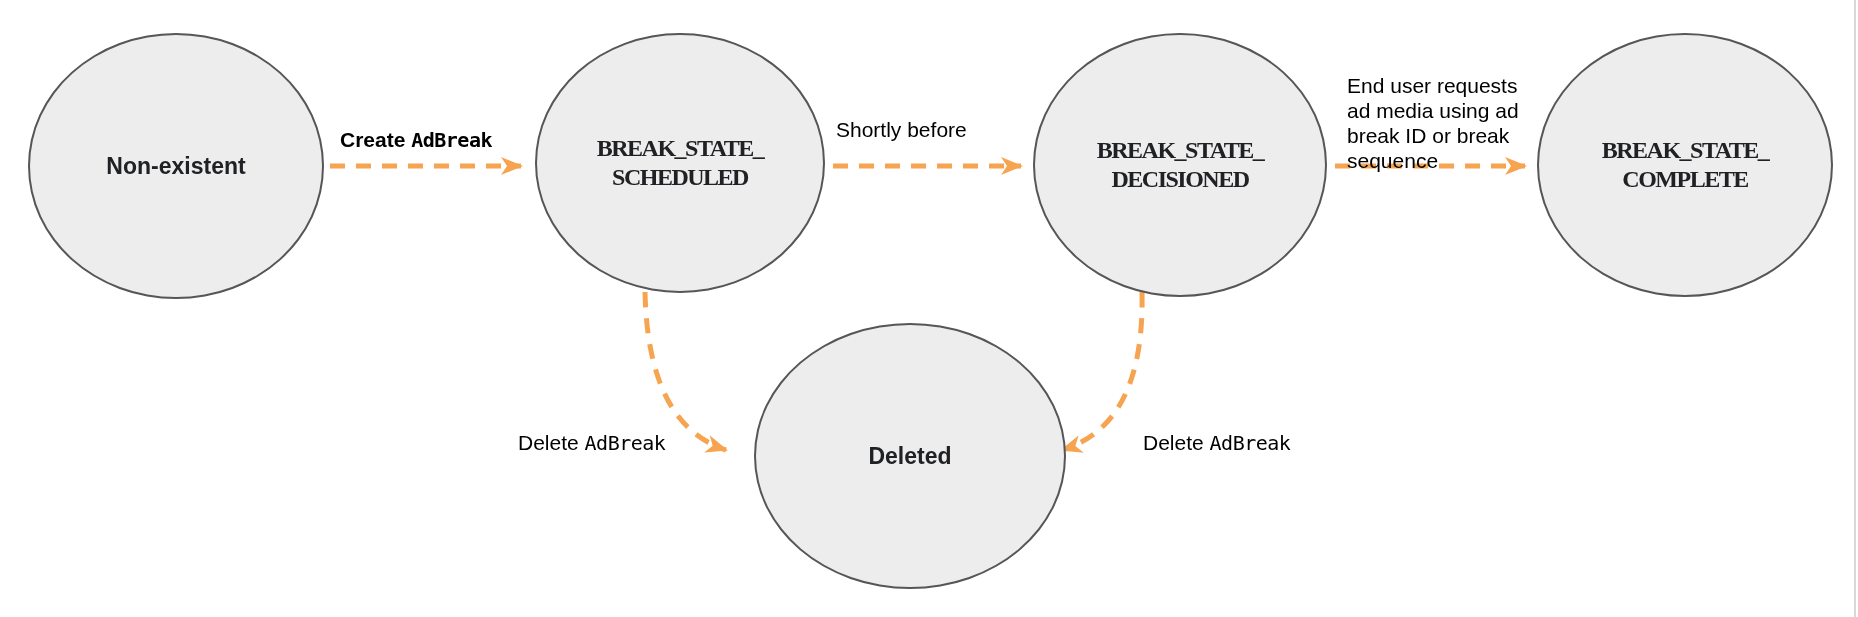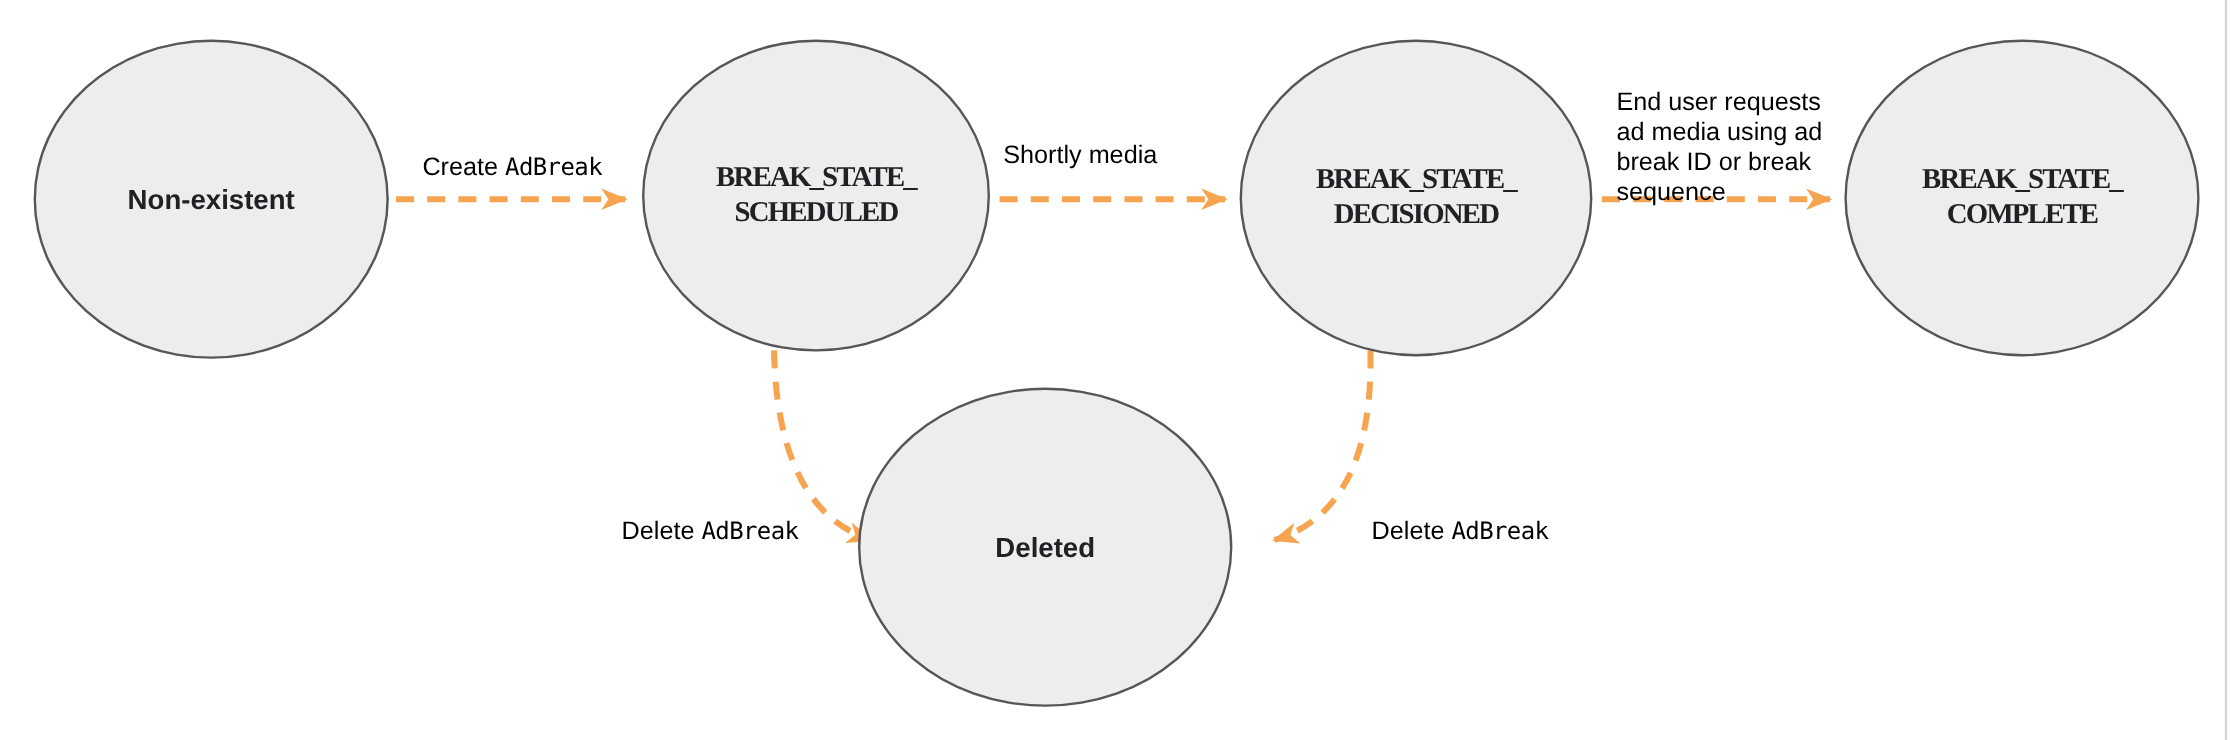--- a/index.html
+++ b/index.html
@@ -46,35 +46,35 @@
   .state-label.code {
     font-family: Liberation Serif, serif;
     font-size: 24px;
     line-height: 29px;
     letter-spacing: -1.5px;
   }
   .node-non-existent        { left: 28px;   top: 33px;  width: 296px; height: 266px; }
   .node-break-scheduled     { left: 535px;  top: 33px;  width: 290px; height: 260px; }
   .node-break-decisioned    { left: 1033px; top: 33px;  width: 294px; height: 264px; }
   .node-break-complete      { left: 1537px; top: 33px;  width: 296px; height: 264px; }
-  .node-deleted             { left: 715px;  top: 323px; width: 312px; height: 266px; text-align: center; }
+  .node-deleted             { left: 754px;  top: 323px; width: 312px; height: 266px; text-align: center; }
 
   .edge-label {
     position: absolute;
     font-size: 21px;
     line-height: 25px;
     color: #000000;
     white-space: pre-line;
   }
   .edge-label .code {
     font-family: "DejaVu Sans Mono", monospace;
     font-size: 20px;
     letter-spacing: -0.5px;
   }
-  .label-create    { left: 352px;  top: 102px; }
+  .label-create    { left: 340px;  top: 102px; font-weight: bold; }
   .label-shortly   { left: 836px;  top: 92px;  }
   .label-enduser   { left: 1347px; top: 48px;  }
   .label-delete-l  { left: 518px;  top: 405px; }
   .label-delete-r  { left: 1143px; top: 405px; }
 
   .content-edge-divider {
     position: absolute;
     right: 2px;
     top: 0;
     width: 2px;
@@ -121,21 +121,21 @@
 
   <div class="state-node node-deleted">
     <span class="state-label plain">Deleted</span>
   </div>
 
   <div class="edge-label label-create">
     <span>Create </span><span class="code">AdBreak</span>
   </div>
 
   <div class="edge-label label-shortly">
-    <span>Shortly media
+    <span>Shortly before
 </span>
   </div>
 
   <div class="edge-label label-enduser">
     <span>End user requests
 ad media using ad
 break ID or break
 sequence</span><span class="code"></span>
   </div>
 

